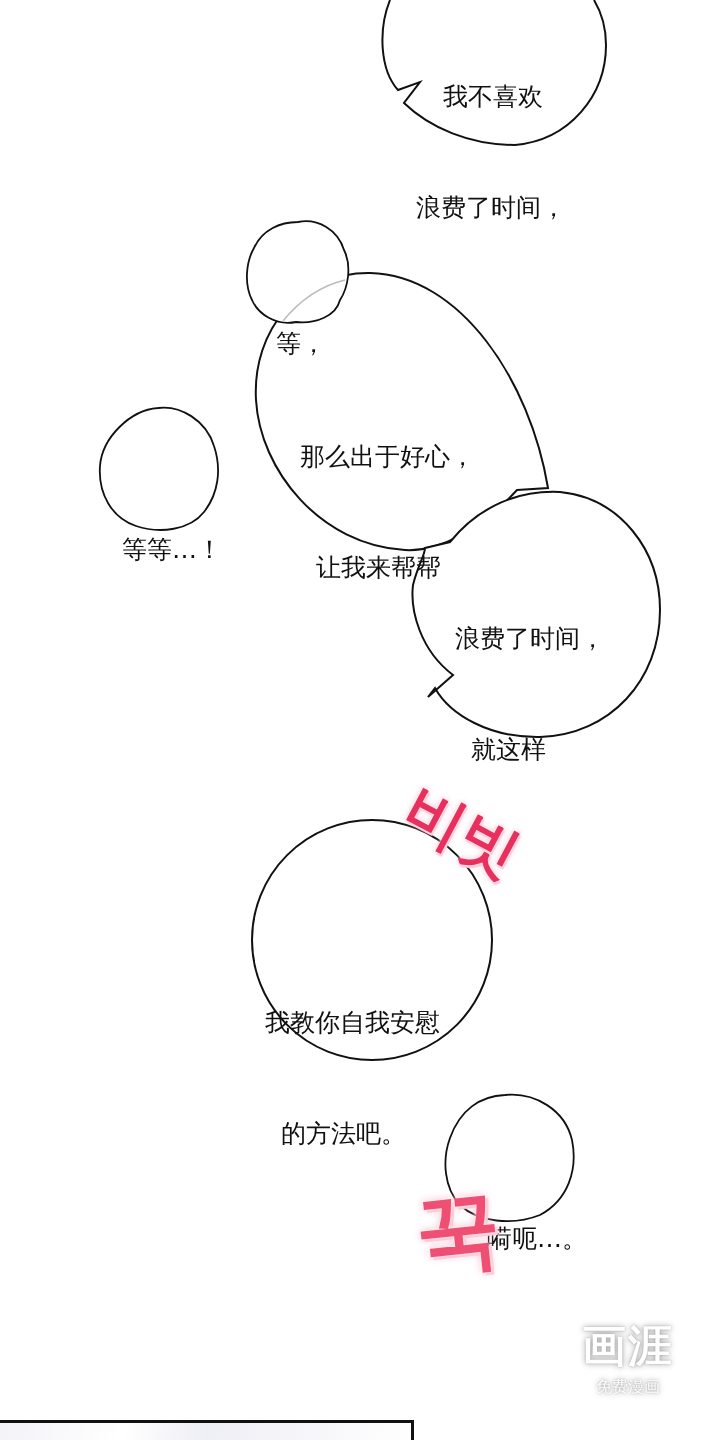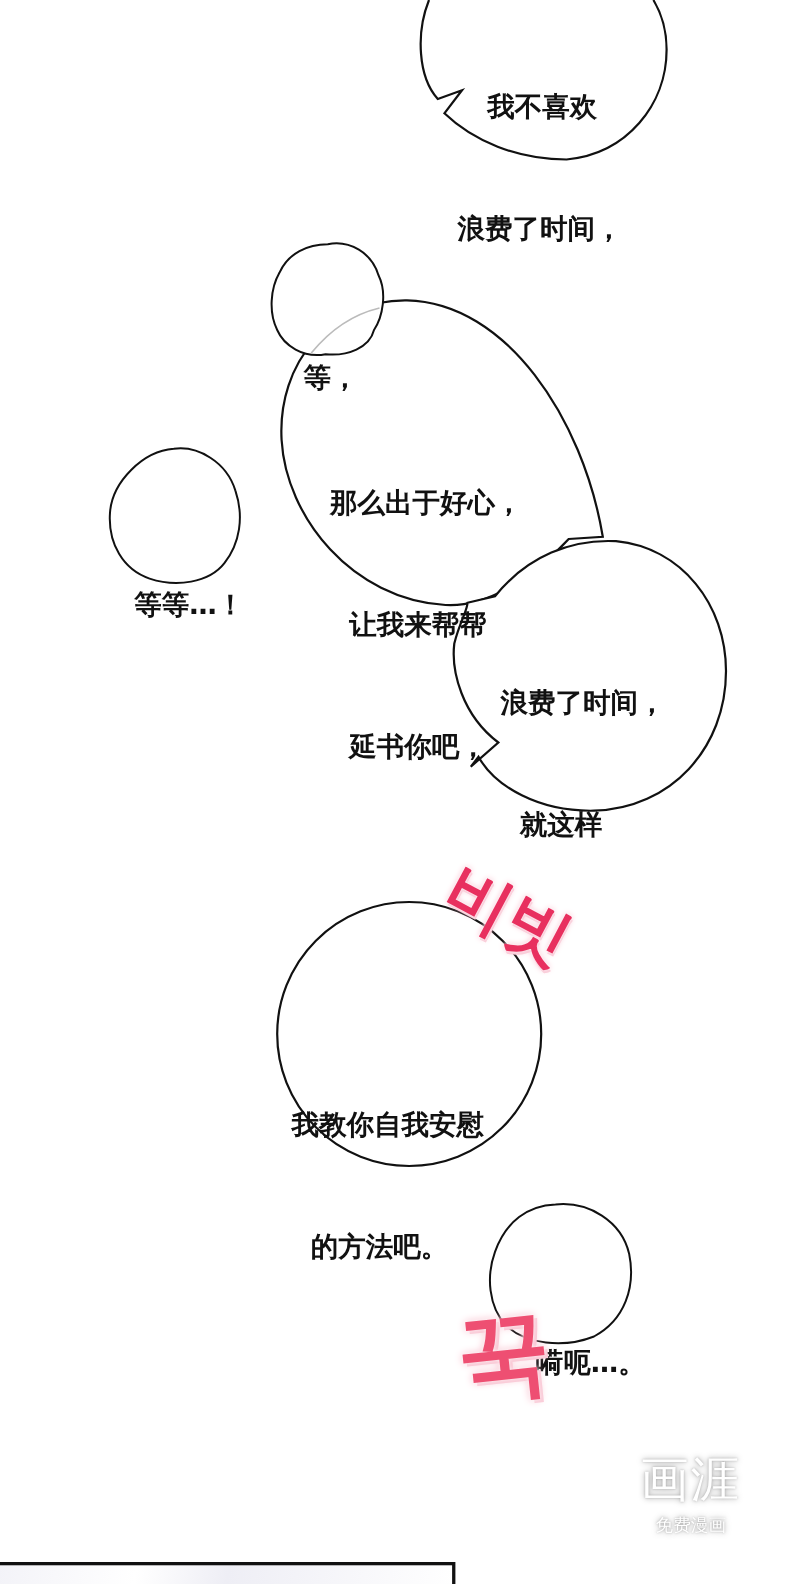--- a/index.html
+++ b/index.html
@@ -1,24 +1,24 @@
 <!DOCTYPE html>
 <html><head>
 <meta charset="utf-8">
 <style>
   html, body { margin: 0; padding: 0; }
   body { width: 720px; height: 1440px; background: #ffffff; position: relative; overflow: hidden;
          font-family: "DejaVu Sans", sans-serif; }
   .layer { position: absolute; left: 0; top: 0; }
-  .txt { position: absolute; font-family: "DejaVu Sans", sans-serif; font-weight: bold; color: #111;
+  .txt { position: absolute; font-family: "DejaVu Sans", sans-serif; font-weight: normal; color: #111;
          font-size: 25px; line-height: 37px; white-space: pre; }
   .sfx { position: absolute; font-family: "DejaVu Sans", sans-serif; font-weight: bold; }
   .wm { position: absolute; left: 566px; top: 1318px; width: 124px; text-align: center; color: #fff;
         text-shadow: 0 0 6px rgba(0,0,0,0.35), 0 0 2px rgba(0,0,0,0.25); }
-  .wm-logo { font-size: 44px; letter-spacing: 2px; line-height: 56px; font-weight: normal; }
+  .wm-logo { font-size: 44px; letter-spacing: 2px; line-height: 56px; font-weight: bold; }
   .wm-sub { font-size: 16px; line-height: 26px; }
   .panel { position: absolute; left: -4px; top: 1420px; width: 412px; height: 40px; border: 3px solid #111;
            background: linear-gradient(100deg, #f3f3f8 0%, #ffffff 30%, #eeeef5 50%, #ffffff 100%); }
 </style>
 </head>
 <body>
 
 <svg class="layer" width="720" height="1440" viewBox="0 0 720 1440">
 
   <path d="M 390 0 C 378 30 380 70 398 90 L 420 82 L 404 103 C 430 128 470 145 515 145 C 570 140 606 95 606 45 C 606 25 600 10 594 0" fill="#fff" stroke="#111" stroke-width="2"></path>
@@ -41,21 +41,20 @@
 <div class="txt" style="left:416px; top:4px;">
   <div style="padding-left:27px">我不喜欢</div>
   <div>浪费了时间，</div>
 </div>
 <div class="txt" style="left:276px; top:251px;">
   <div>等，</div>
 </div>
 <div class="txt" style="left:300px; top:364px;">
   <div>那么出于好心，</div>
   <div>  让我来帮帮</div>
-  <div>  延书你吧，</div>
 </div>
 <div class="txt" style="left:122px; top:457px;">
   <div>等等…！</div>
 </div>
 <div class="txt" style="left:455px; top:546px;">
   <div>浪费了时间，</div>
   <div>  就这样</div>
 </div>
 <div class="txt" style="left:265px; top:930px;">
   <div>我教你自我安慰</div>

